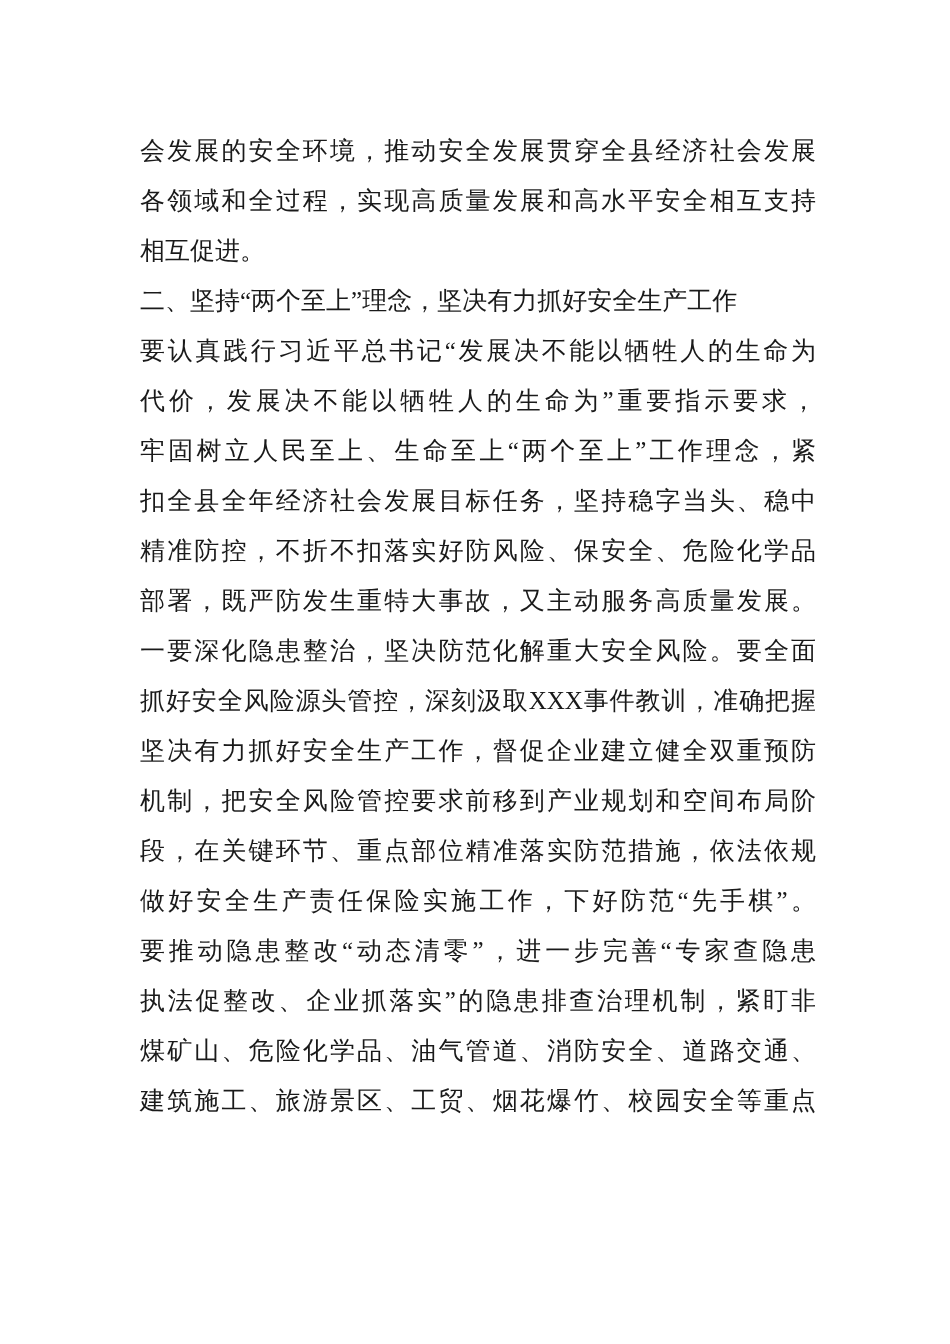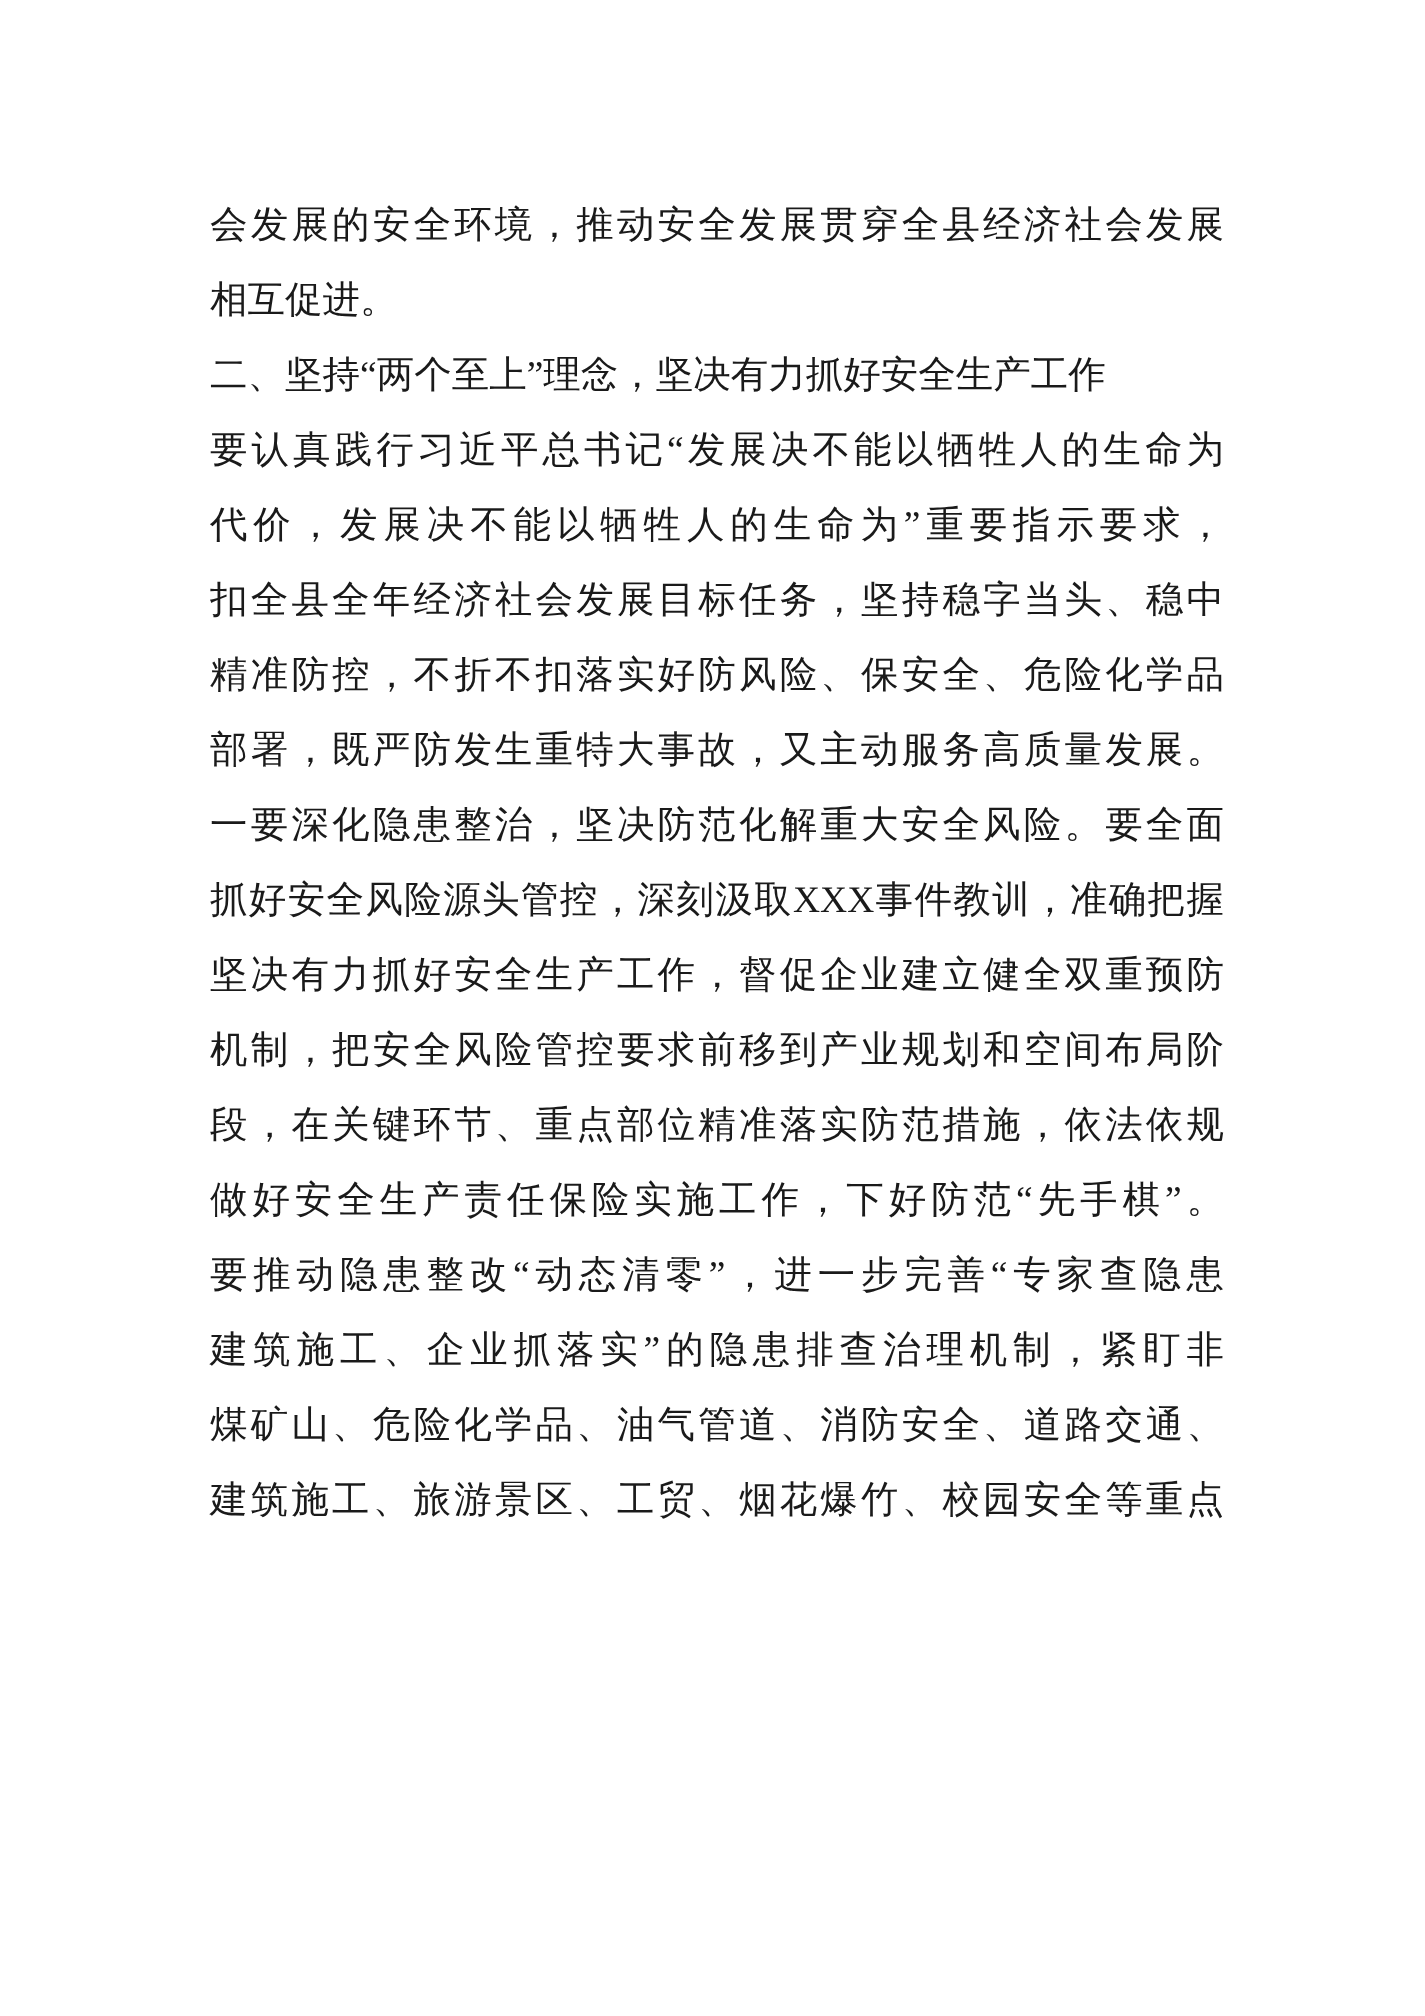--- a/index.html
+++ b/index.html
@@ -35,31 +35,33 @@
     text-align-last: left;
   }
 </style>
 </head>
 <body>
 
 <div class="page">
   <div class="text-block">
 
   <div class="text-line">会发展的安全环境，推动安全发展贯穿全县经济社会发展</div>
+      <div class="text-line">各领域和全过程，实现高质量发展和高水平安全相互支持</div>
       <div class="text-line para-end">相互促进。</div>
       <div class="text-line para-end">二、坚持“两个至上”理念，坚决有力抓好安全生产工作</div>
       <div class="text-line">要认真践行习近平总书记“发展决不能以牺牲人的生命为</div>
       <div class="text-line">代价，发展决不能以牺牲人的生命为”重要指示要求，</div>
+      <div class="text-line">牢固树立人民至上、生命至上“两个至上”工作理念，紧</div>
       <div class="text-line">扣全县全年经济社会发展目标任务，坚持稳字当头、稳中</div>
       <div class="text-line">精准防控，不折不扣落实好防风险、保安全、危险化学品</div>
       <div class="text-line">部署，既严防发生重特大事故，又主动服务高质量发展。</div>
       <div class="text-line">一要深化隐患整治，坚决防范化解重大安全风险。要全面</div>
       <div class="text-line">抓好安全风险源头管控，深刻汲取XXX事件教训，准确把握</div>
       <div class="text-line">坚决有力抓好安全生产工作，督促企业建立健全双重预防</div>
       <div class="text-line">机制，把安全风险管控要求前移到产业规划和空间布局阶</div>
       <div class="text-line">段，在关键环节、重点部位精准落实防范措施，依法依规</div>
       <div class="text-line">做好安全生产责任保险实施工作，下好防范“先手棋”。</div>
       <div class="text-line">要推动隐患整改“动态清零”，进一步完善“专家查隐患</div>
-      <div class="text-line">建筑施工、企业抓落实”的隐患排查治理机制，紧盯非</div>
+      <div class="text-line">执法促整改、企业抓落实”的隐患排查治理机制，紧盯非</div>
       <div class="text-line">煤矿山、危险化学品、油气管道、消防安全、道路交通、</div>
       <div class="text-line">建筑施工、旅游景区、工贸、烟花爆竹、校园安全等重点</div>
     </div>
 </div>
 
 </body></html>

